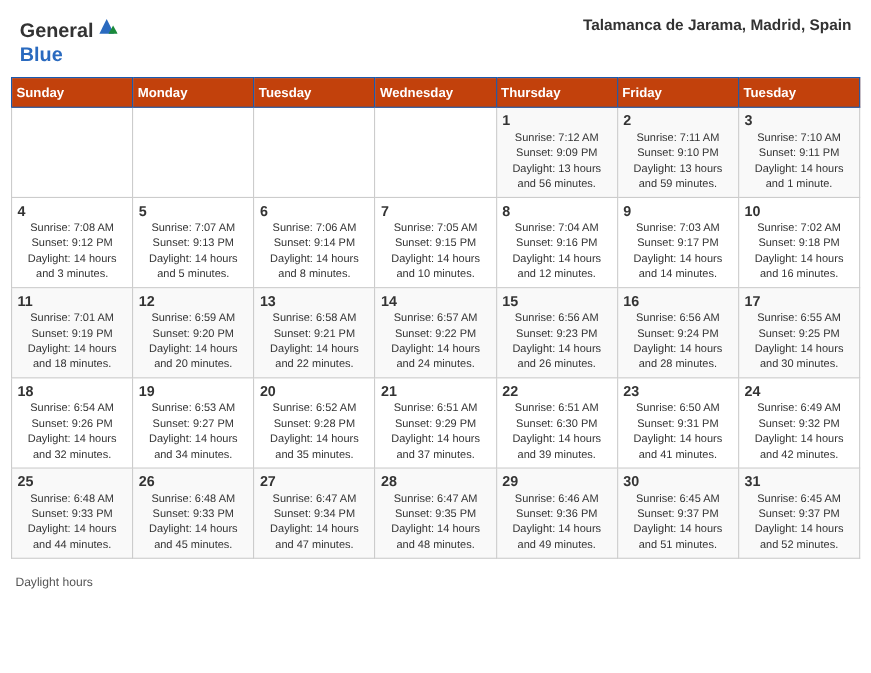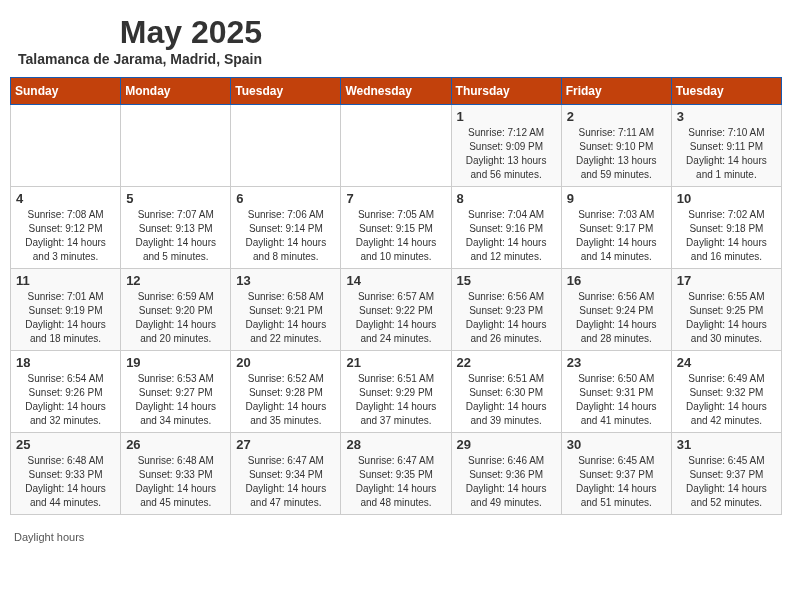--- a/index.html
+++ b/index.html
@@ -97,22 +97,30 @@
       margin-top: 16px;
       font-size: 11px;
       color: #555;
       padding-left: 4px;
     }
   </style>
 </head>
 <body>
 
 <div class="header-area">
+  <div class="logo">
+    <div>
+      <span class="logo-text-general">General</span><svg class="logo-icon" viewBox="0 0 24 24">
+          <polygon points="4,20 20,20 12,4" fill="#2a6abf"></polygon>
+          <polygon points="14,20 24,20 19,11" fill="#1a8a3a"></polygon>
+        </svg><br>
+      <span class="logo-text-blue">Blue</span>
+    </div>
+  </div>
   <div class="title-area">
-    <div class="month-title">May 2025</div>
     <div class="subtitle">Talamanca de Jarama, Madrid, Spain</div>
   </div>
 </div>
 
 <table>
   <thead>
     <tr id="header-row">
     <th>Sunday</th>
         <th>Monday</th>
         <th>Tuesday</th>

